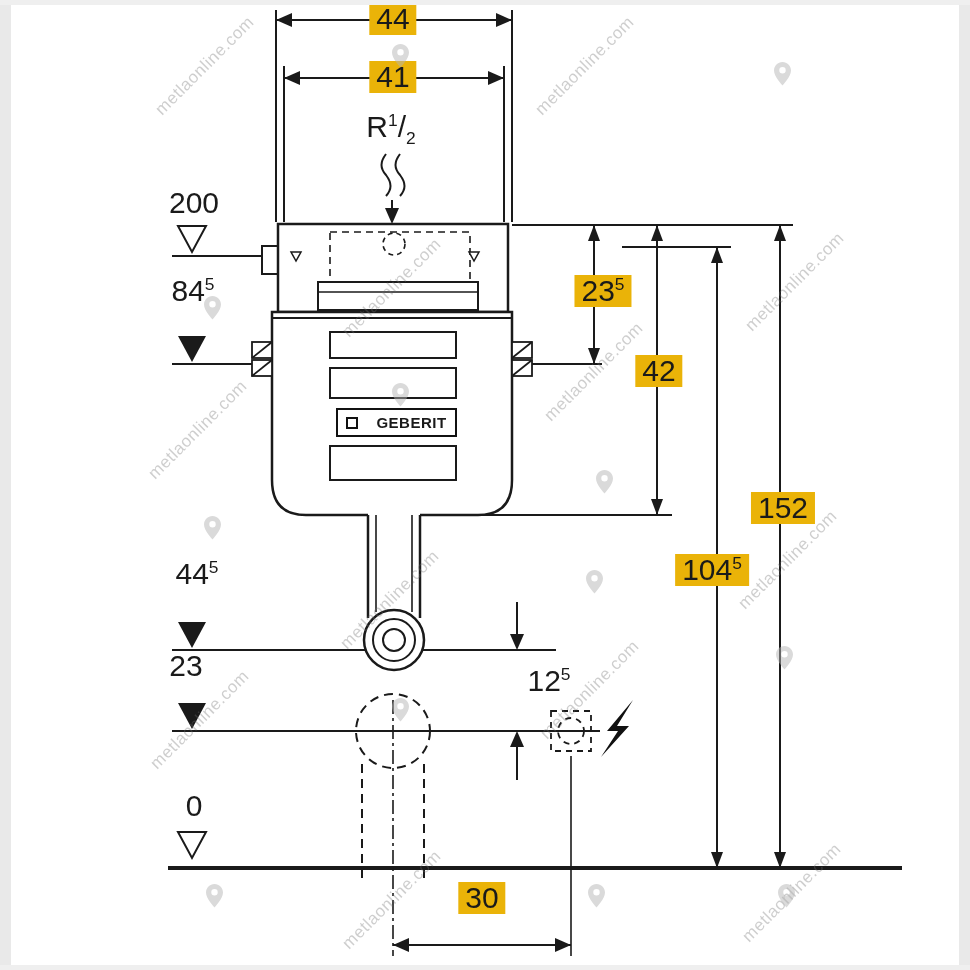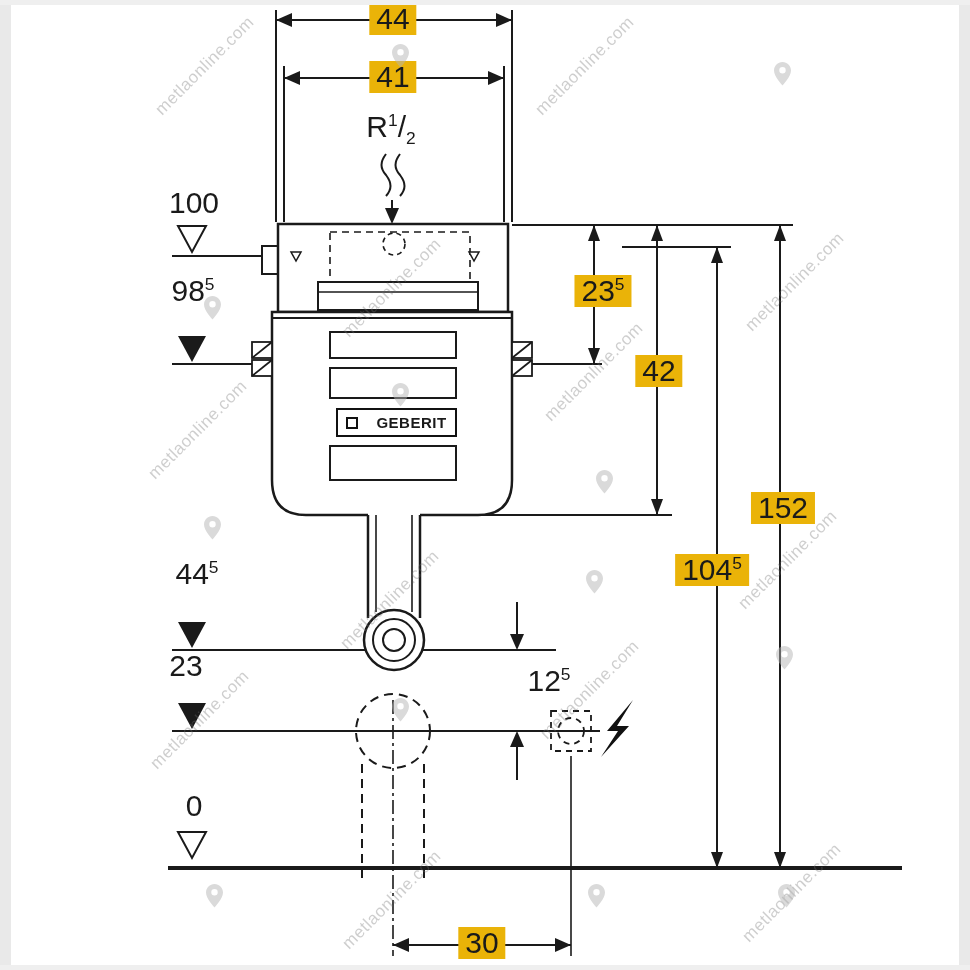--- a/index.html
+++ b/index.html
@@ -176,32 +176,32 @@
       <line x1="393" y1="945" x2="571" y2="945" stroke="#1a1a1a" stroke-width="2"></line>
       <polygon points="393,945 409,938 409,952" fill="#1a1a1a"></polygon>
       <polygon points="571,945 555,938 555,952" fill="#1a1a1a"></polygon>
     </g>
   </svg>
 
   <div class="lbl" style="left:393px;top:19px"><span>44</span></div>
   <div class="lbl" style="left:393px;top:77px"><span>41</span></div>
   <div class="lbl nobg" style="left:391px;top:127px"><span>R</span><sup>1</sup><span>/</span><sub>2</sub></div>
 
-  <div class="lbl nobg" style="left:194px;top:203px"><span>100</span></div>
-  <div class="lbl nobg" style="left:193px;top:291px"><span>98</span><sup>5</sup></div>
+  <div class="lbl nobg" style="left:194px;top:203px"><span>200</span></div>
+  <div class="lbl nobg" style="left:193px;top:291px"><span>84</span><sup>5</sup></div>
   <div class="lbl nobg" style="left:197px;top:574px"><span>44</span><sup>5</sup></div>
   <div class="lbl nobg" style="left:186px;top:666px"><span>23</span></div>
   <div class="lbl nobg" style="left:194px;top:806px"><span>0</span></div>
 
   <div class="lbl" style="left:603px;top:291px"><span>23</span><sup>5</sup></div>
   <div class="lbl" style="left:659px;top:371px"><span>42</span></div>
   <div class="lbl" style="left:712px;top:570px"><span>104</span><sup>5</sup></div>
   <div class="lbl" style="left:783px;top:508px"><span>152</span></div>
   <div class="lbl nobg" style="left:549px;top:681px"><span>12</span><sup>5</sup></div>
-  <div class="lbl" style="left:482px;top:943px"><span>30</span></div>
+  <div class="lbl" style="left:482px;top:898px"><span>30</span></div>
 
   <div class="logo-box">
     <span class="geb-square"></span>
     <span class="geb-text">GEBERIT</span>
   </div>
 
   <span class="wm" style="left:205px;top:66px">metlaonline.com</span>
   <span class="wm" style="left:585px;top:66px">metlaonline.com</span>
   <span class="wm" style="left:795px;top:282px">metlaonline.com</span>
   <span class="wm" style="left:392px;top:288px">metlaonline.com</span>

